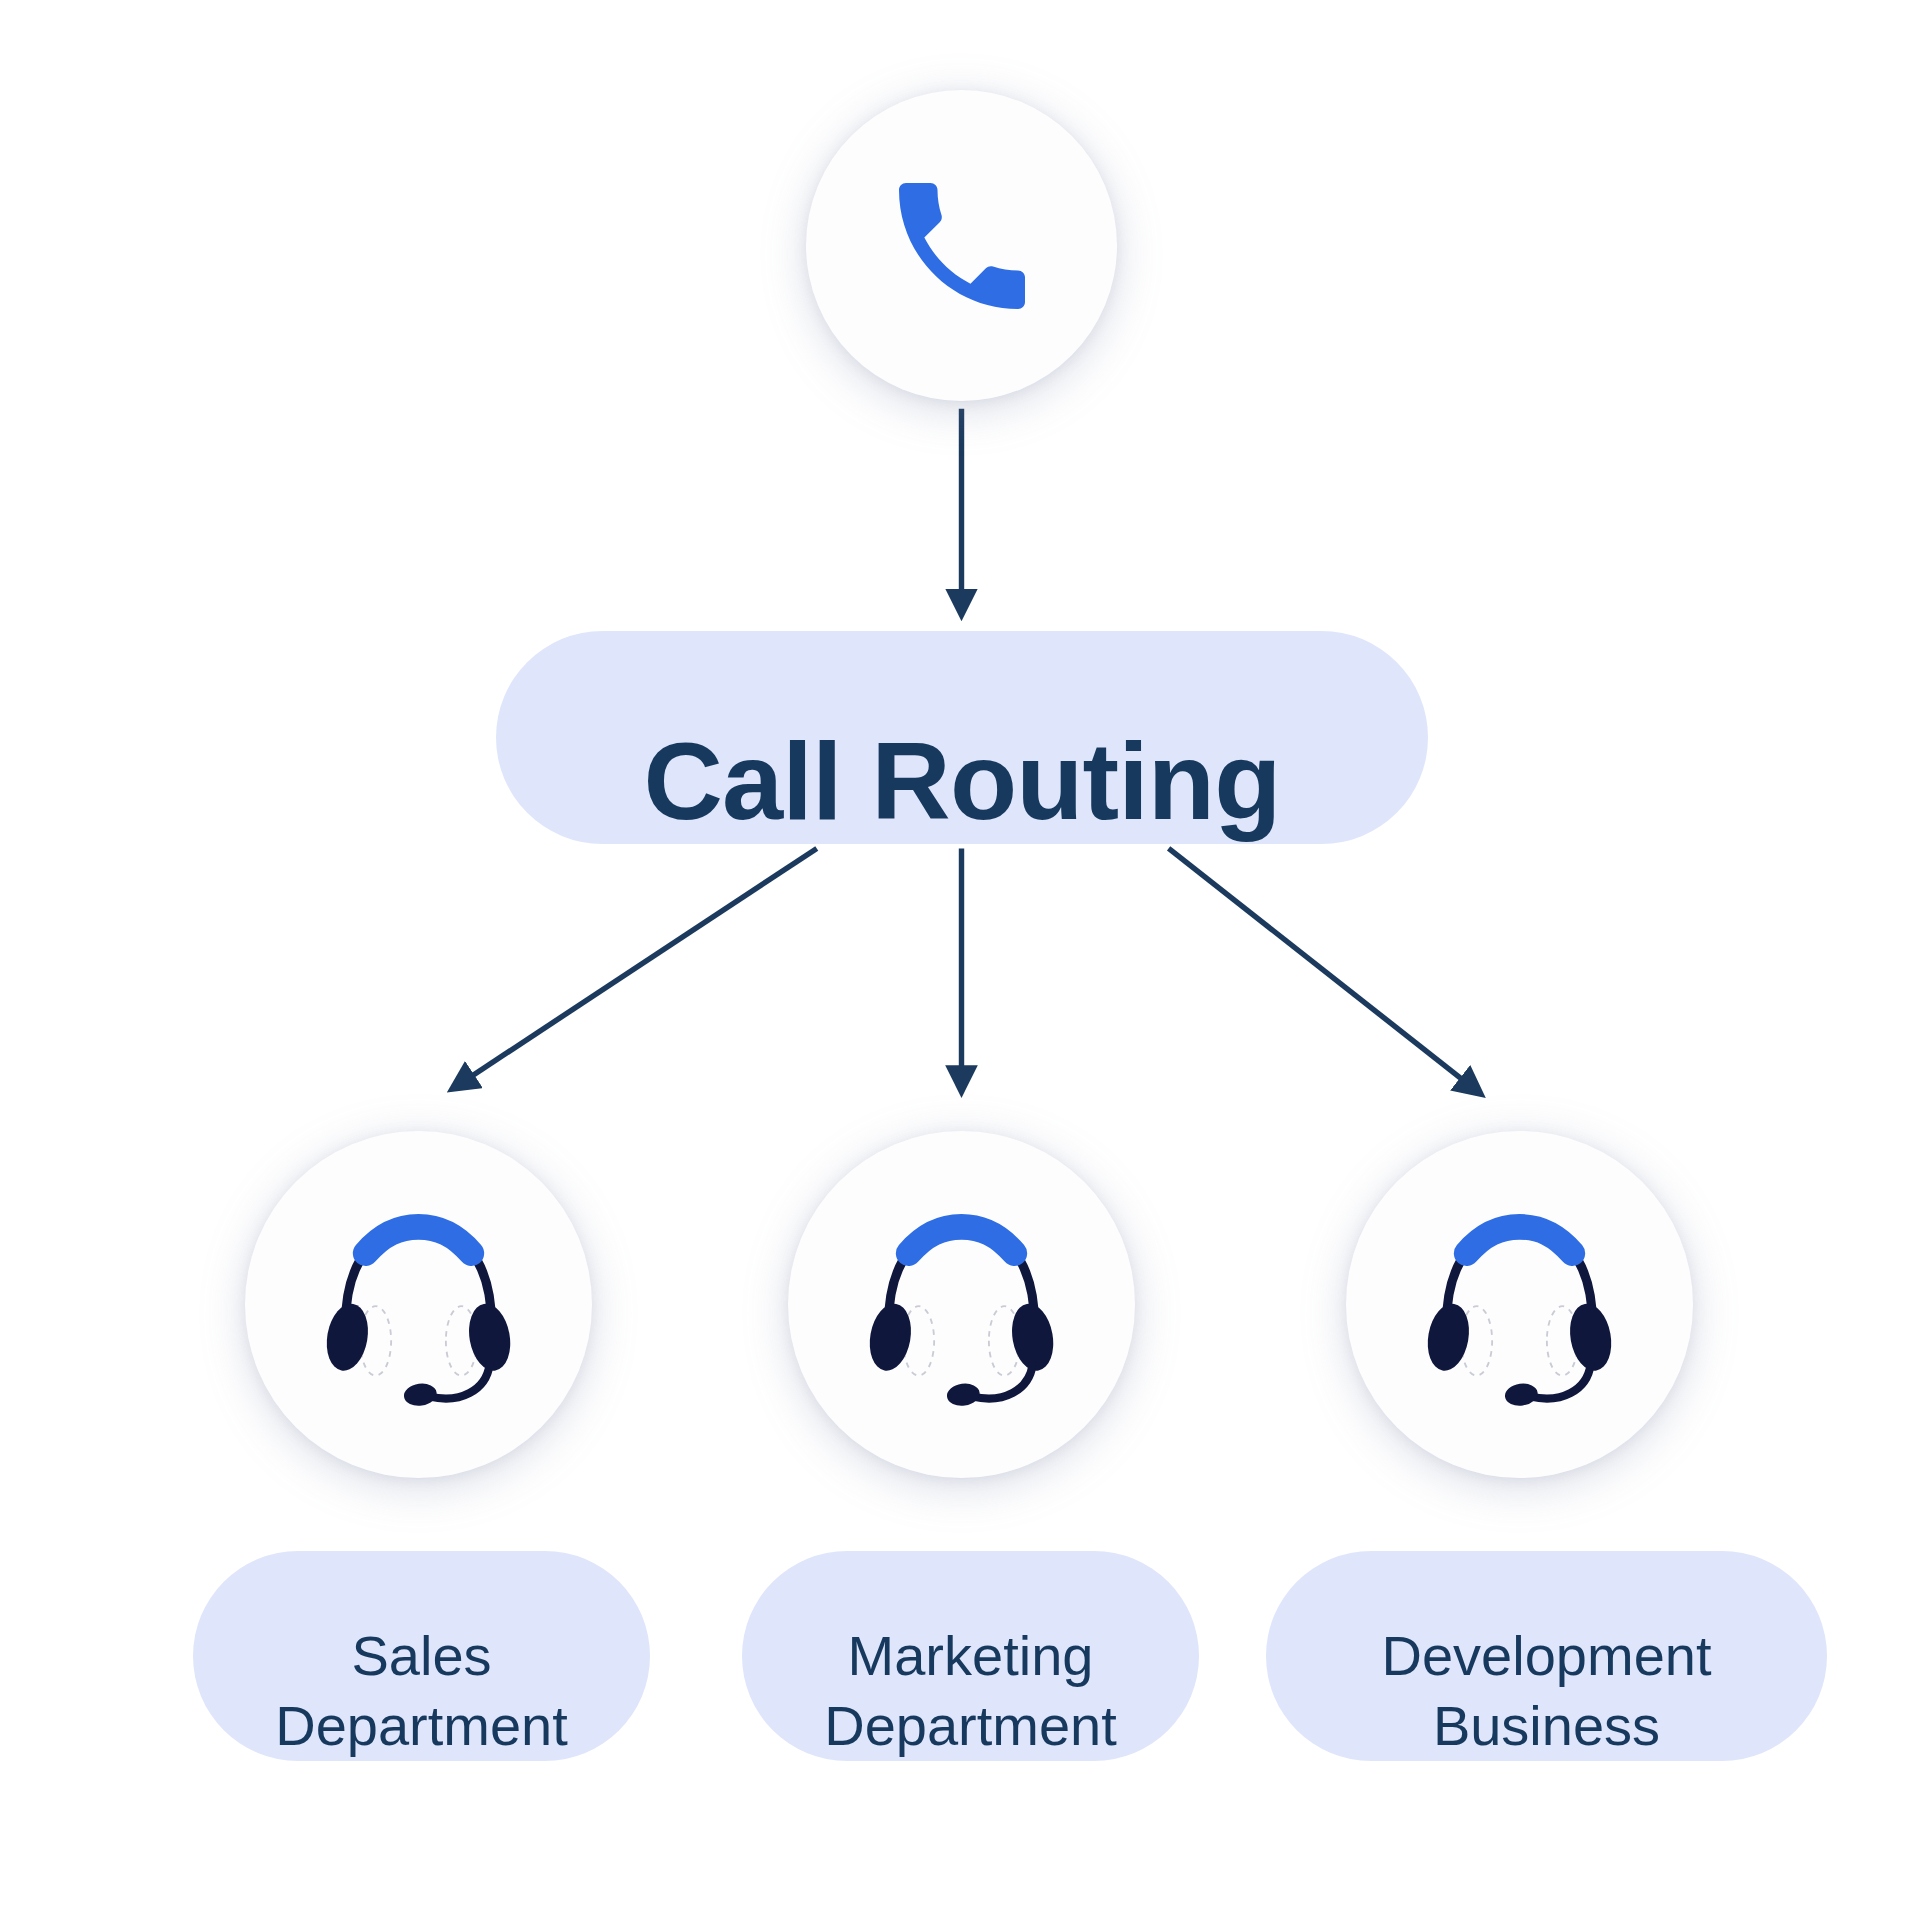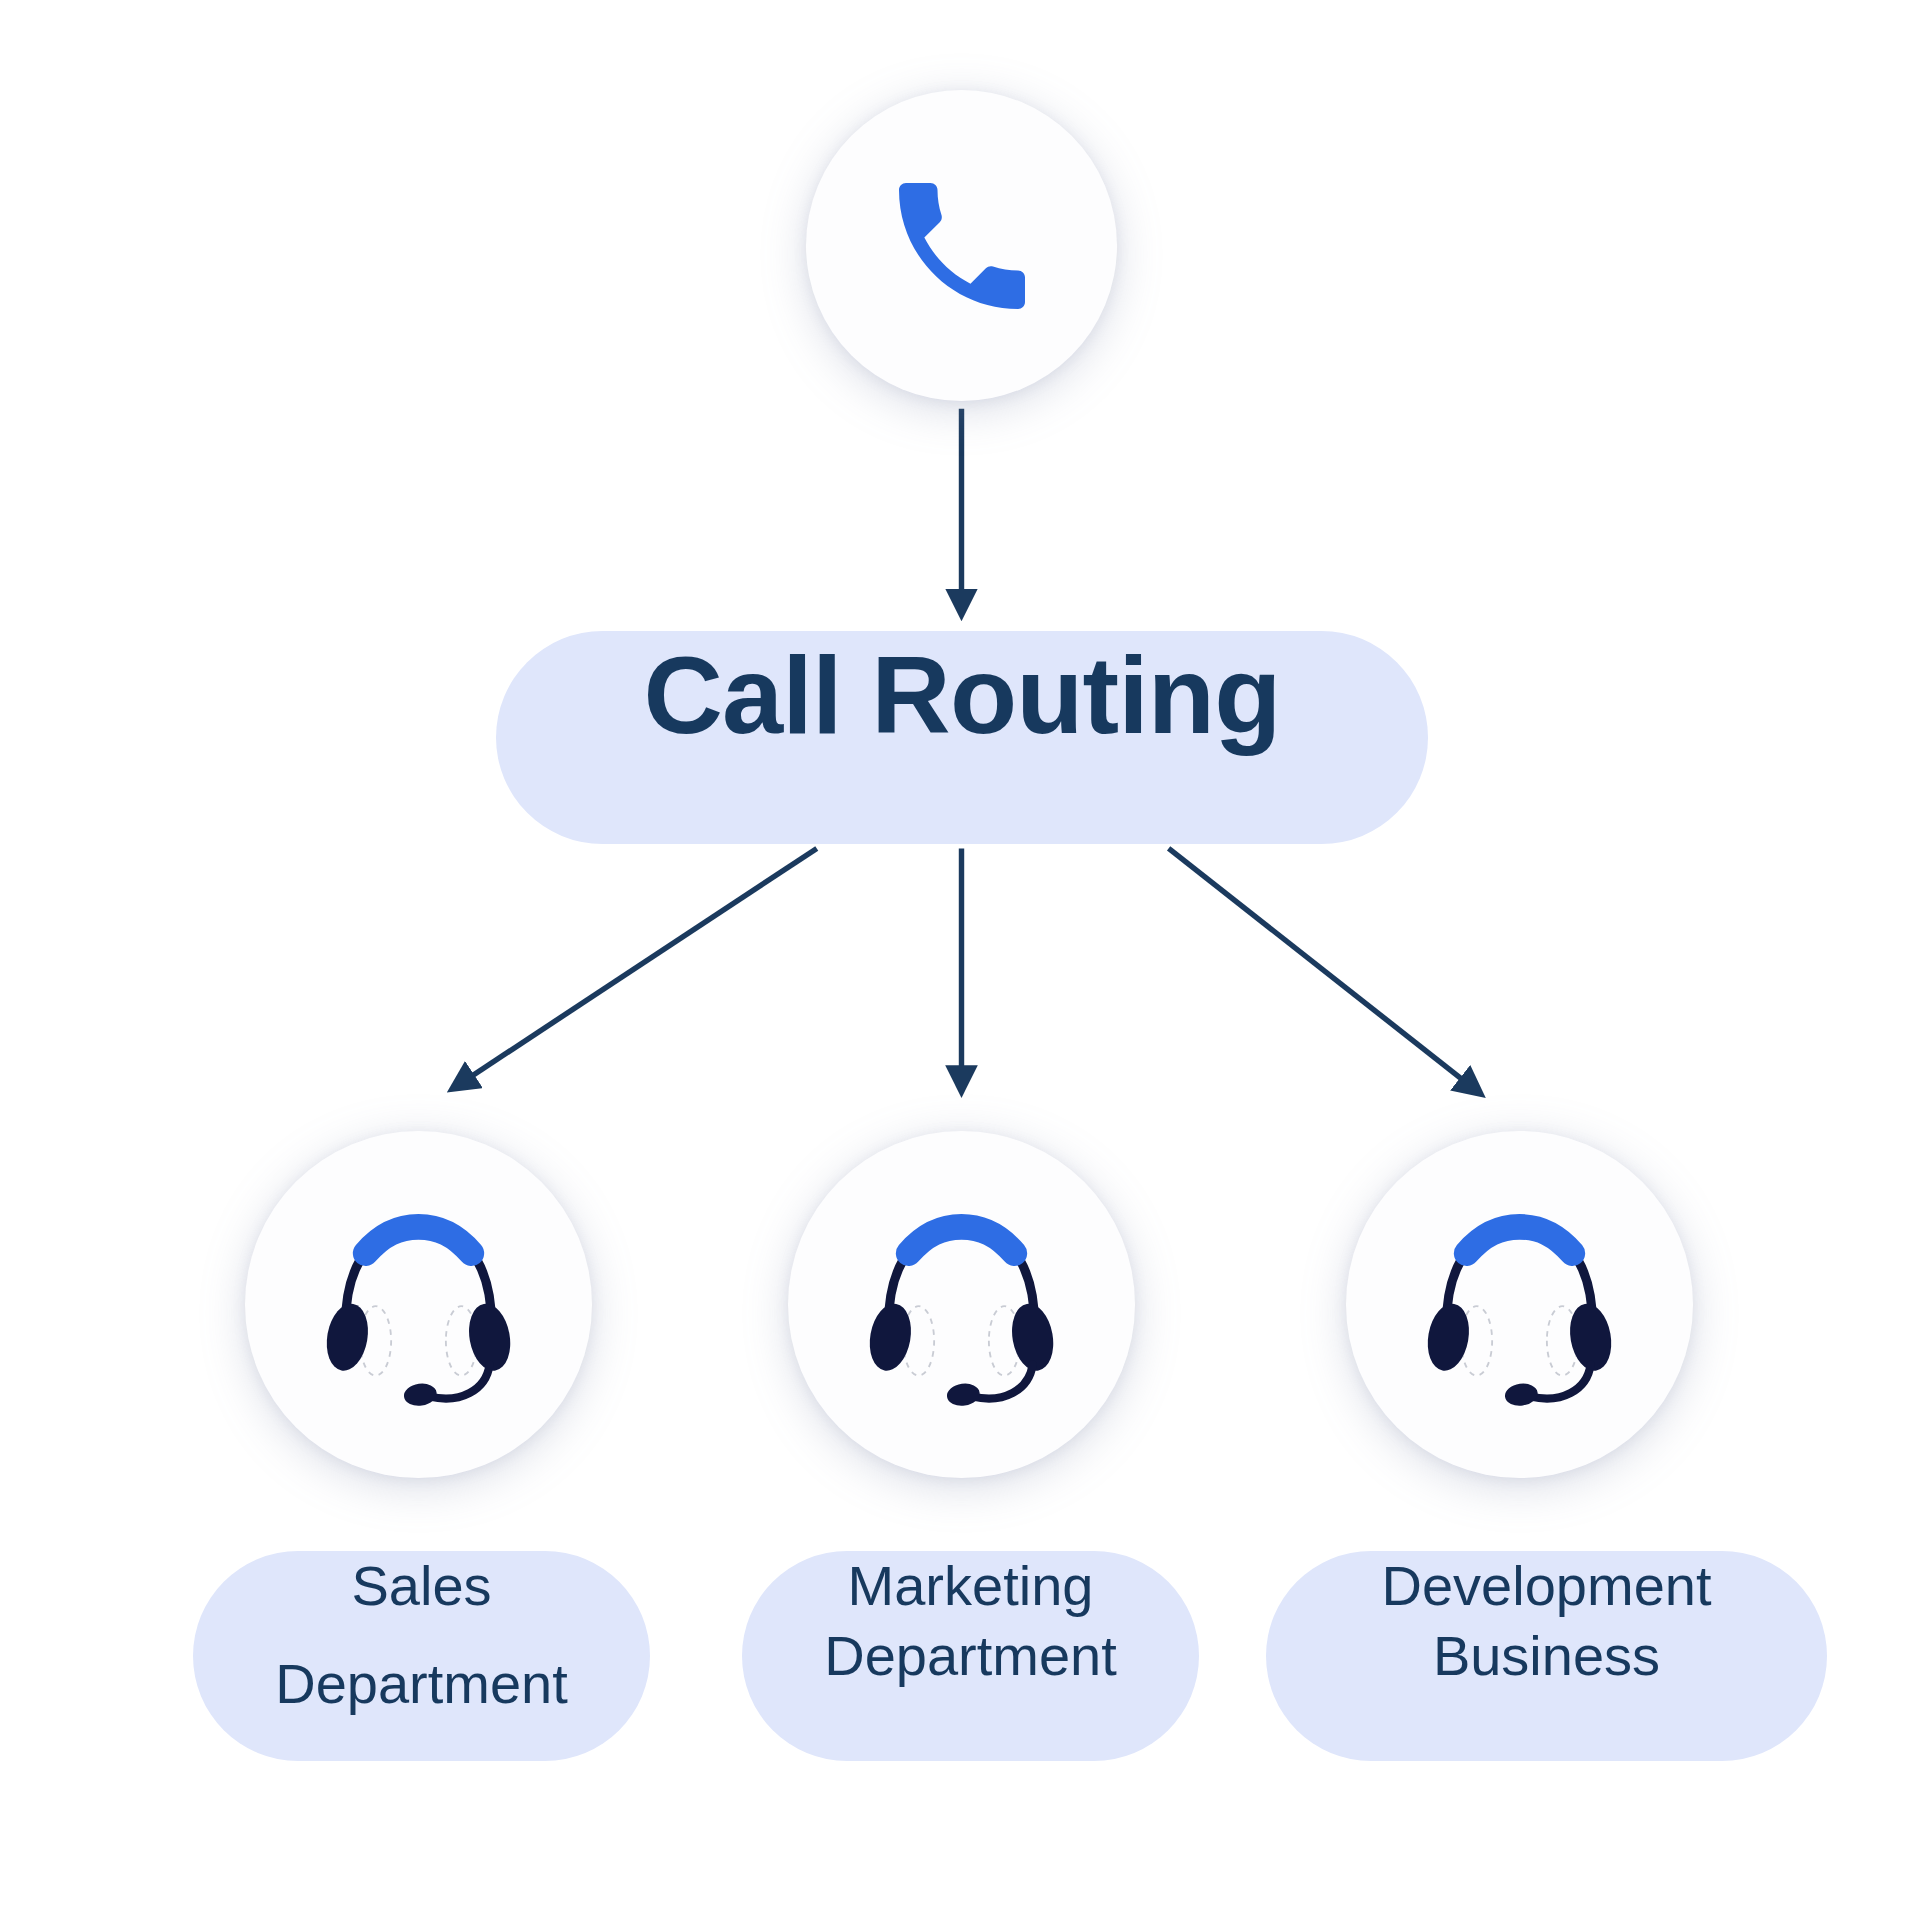--- a/index.html
+++ b/index.html
@@ -37,41 +37,41 @@
   .node-agent.pos-center { left: 788px; }
   .node-agent.pos-right  { left: 1346px; }
   
   .pill {
     position: absolute;
     background: #dfe6fb;
     border-radius: 109px;
     display: flex;
     flex-direction: column;
     align-items: center;
-    justify-content: flex-start;
+    justify-content: flex-end;
     text-align: center;
     color: #17395e;
   }
   .pill-router {
     left: 496px; top: 631px;
     width: 932px; height: 213px;
     font-size: 110px;
     font-weight: 700;
     letter-spacing: -0.9px;
     border-radius: 107px;
   }
   .pill-dept {
     top: 1551px;
     height: 210px;
     font-size: 56px;
     font-weight: 400;
     line-height: 1.25;
     border-radius: 105px;
   }
-  .pill-dept.pos-left   { left: 193px;  width: 457px; gap: 28px; }
+  .pill-dept.pos-left   { left: 193px;  width: 457px; }
   .pill-dept.pos-center { left: 742px;  width: 457px; }
   .pill-dept.pos-right  { left: 1266px; width: 561px; }
   
   .connectors {
     position: absolute;
     left: 0; top: 0;
     width: 1923px; height: 1923px;
     pointer-events: none;
   }
   .icon-phone { width: 168px; height: 168px; }

